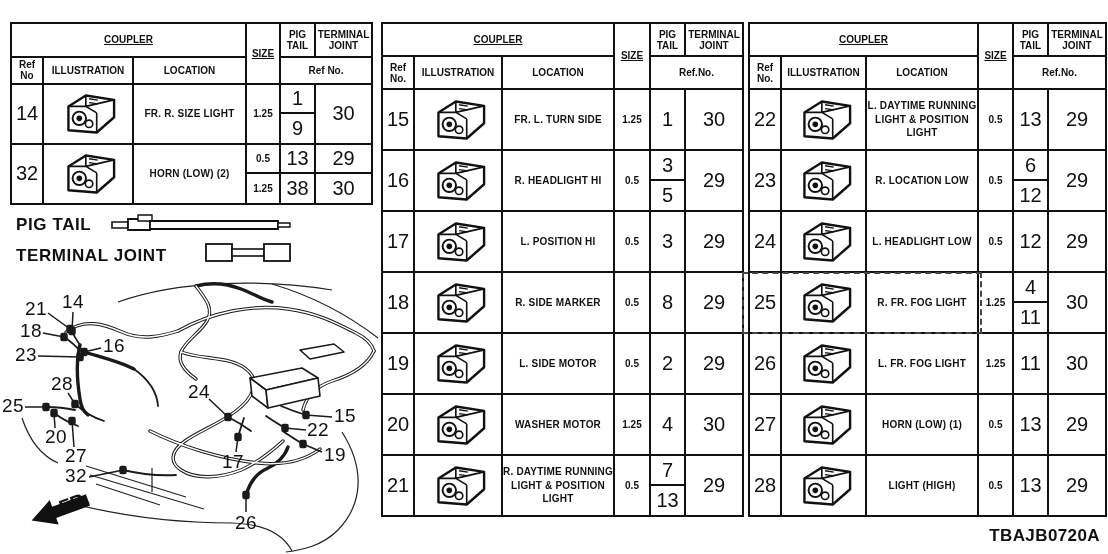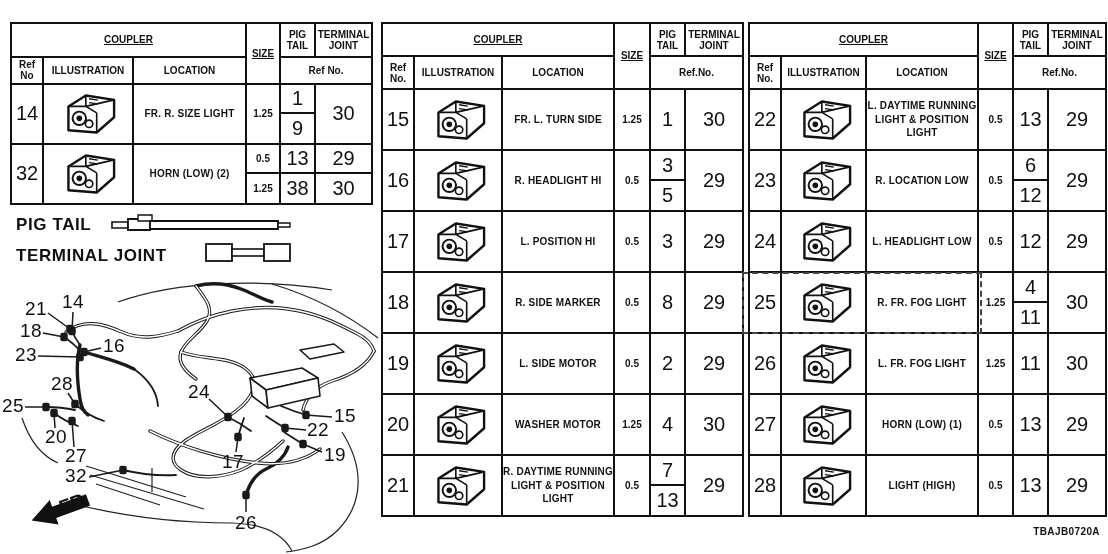--- a/index.html
+++ b/index.html
@@ -19,21 +19,21 @@
   .conn-ic { display:block; margin:0 auto; }
 
   
   #art { position:absolute; left:0; top:0; width:1108px; height:554px; z-index:1; }
   .callout { position:absolute; z-index:4; font-size:19px; font-weight:normal; color:#111;
              transform:translate(-50%,-50%); letter-spacing:0.5px; }
   .legend-label { position:absolute; font-weight:bold; font-size:17px; letter-spacing:0.6px; z-index:3; }
   #pigtail-label { left:16px; top:215px; }
   #tj-label { left:16px; top:246px; }
   #part-code { position:absolute; left:930px; top:526px; width:170px; text-align:right;
-               font-size:10px; font-weight:bold; letter-spacing:0.4px; z-index:3; }
+               font-size:17px; font-weight:bold; letter-spacing:0.4px; z-index:3; }
   #row25-box { position:absolute; left:742px; top:272px; width:240px; height:62px;
                border:2px dashed #444; z-index:3; pointer-events:none; }
 </style>
 </head>
 <body>
 
 <div id="stage">
 
   <svg width="0" height="0" style="position:absolute">
     <defs>

